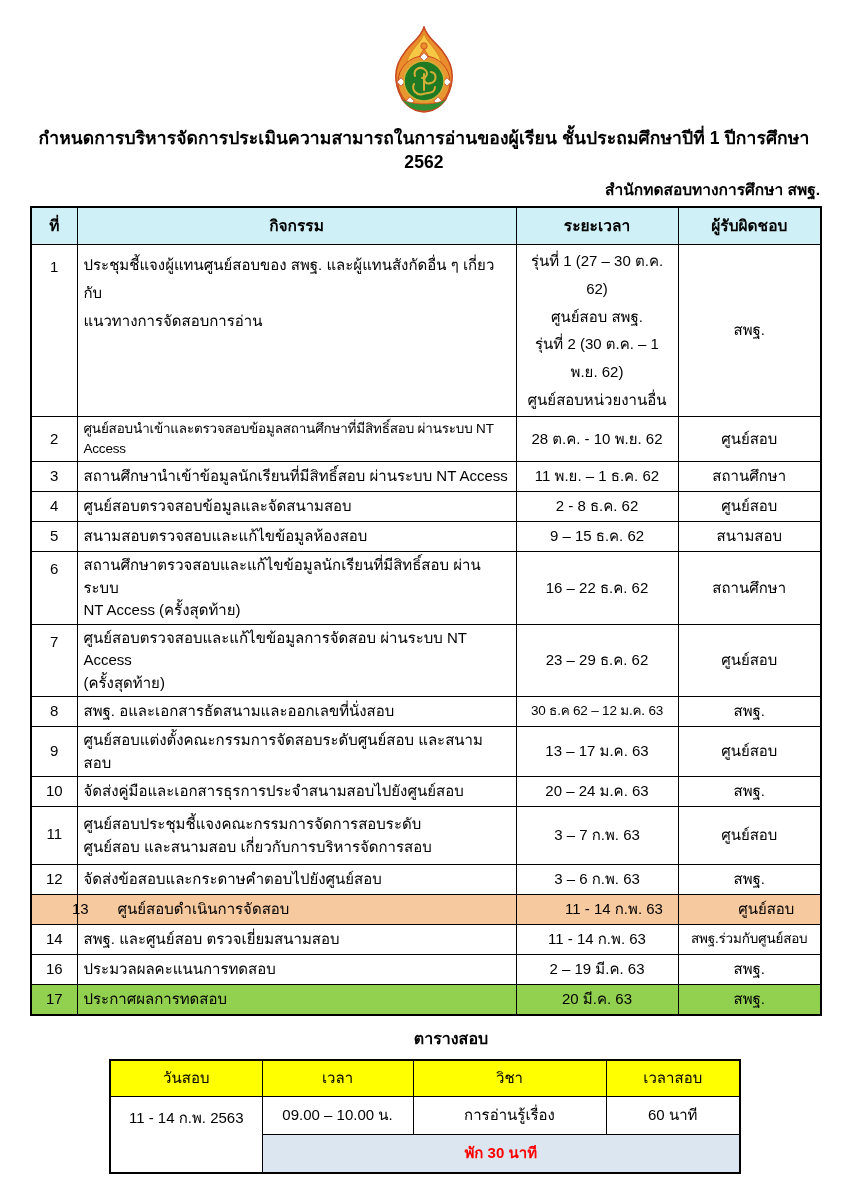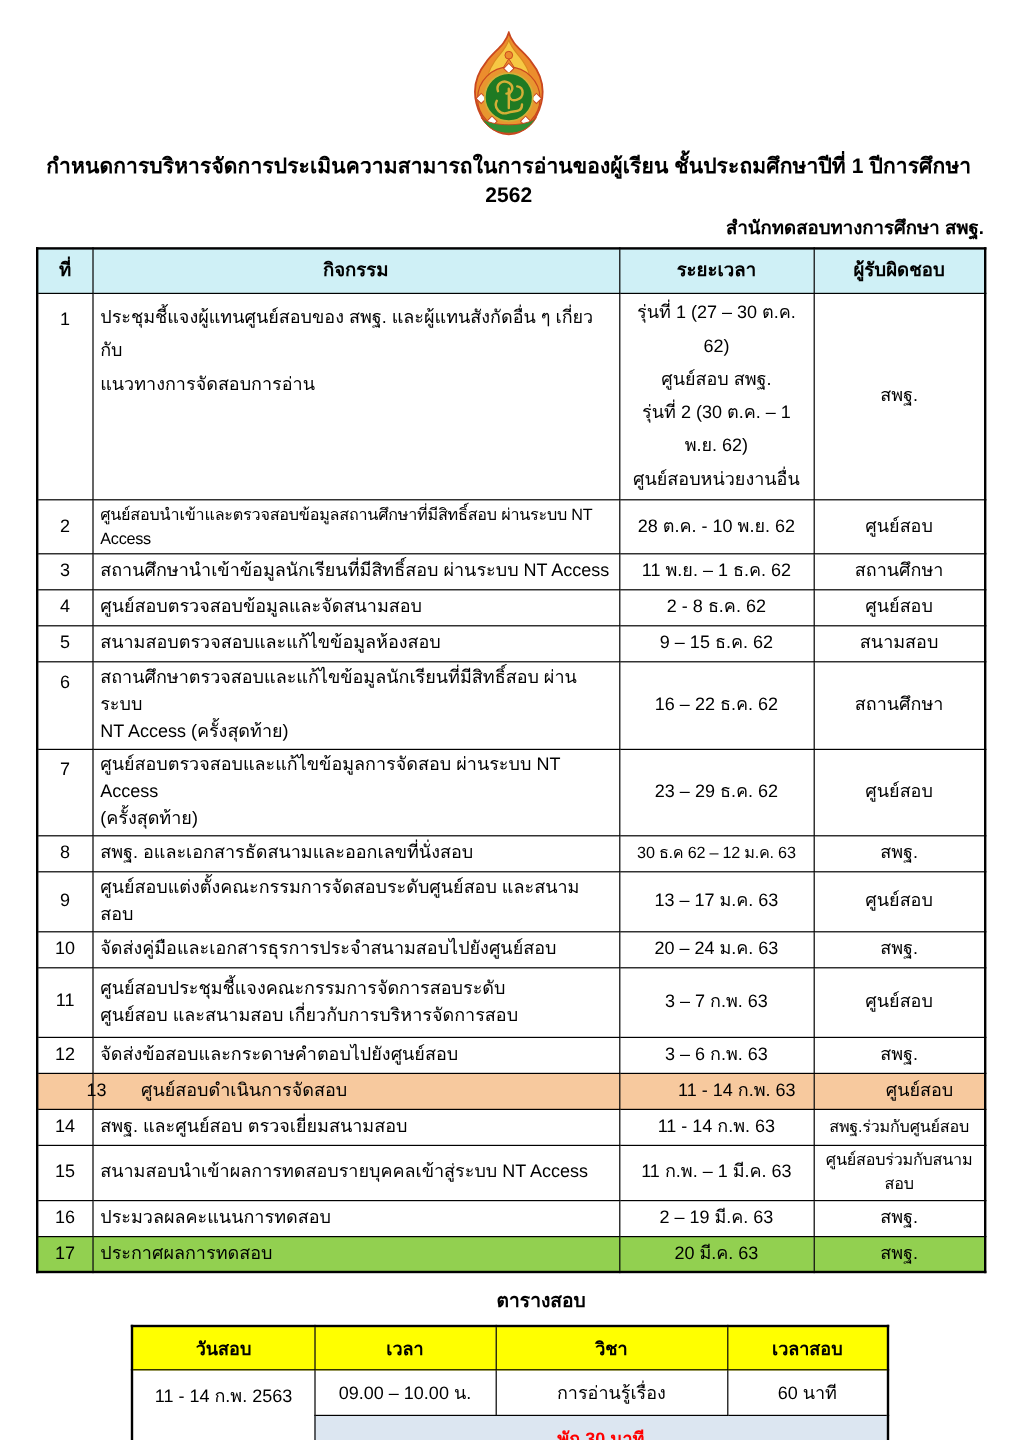--- a/index.html
+++ b/index.html
@@ -46,21 +46,21 @@
   #t1 tr.hl-green td{background:var(--hl-green,#92d050);}
   #t1 .fit{font-size:13.5px;letter-spacing:-.2px;}
 
   
   .t2-title{text-align:center;font-weight:bold;font-size:16px;margin:10px 0 8px 54px;}
   #t2{
     margin:0 auto 0 109px;width:630px;table-layout:fixed;
     border:2px solid #000;font-size:15px;
   }
   #t2 th,#t2 td{border:1px solid #000;padding:2px 6px;text-align:center;}
-  #t2 thead th{background:var(--head-yellow,#ffff00);font-weight:bold;height:31px;}
+  #t2 thead th{background:var(--head-yellow,#ffff00);font-weight:normal;height:31px;}
   #t2 tbody td{height:33px;}
   #t2 .date-cell{vertical-align:top;padding-top:9px;}
   #t2 .break-cell{
     background:var(--break-blue,#dce6f1);
     color:var(--break-red,#ff0000);font-weight:bold;
   }
 </style>
 </head>
 <body>
 
@@ -201,26 +201,20 @@
         <td class="c-dur">11 - 14 ก.พ. 63</td>
         <td class="c-res">ศูนย์สอบ</td>
       </tr>
       <tr>
         <td class="c-no">14</td>
         <td class="c-act">สพฐ. และศูนย์สอบ ตรวจเยี่ยมสนามสอบ</td>
         <td class="c-dur">11 - 14 ก.พ. 63</td>
         <td class="c-res fit">สพฐ.ร่วมกับศูนย์สอบ</td>
       </tr>
       <tr>
-        <td class="c-no">15</td>
-        <td class="c-act">สนามสอบนำเข้าผลการทดสอบรายบุคคลเข้าสู่ระบบ NT Access</td>
-        <td class="c-dur">11 ก.พ. – 1 มี.ค. 63</td>
-        <td class="c-res fit">ศูนย์สอบร่วมกับสนามสอบ</td>
-      </tr>
-      <tr>
         <td class="c-no">16</td>
         <td class="c-act">ประมวลผลคะแนนการทดสอบ</td>
         <td class="c-dur">2 – 19 มี.ค. 63</td>
         <td class="c-res">สพฐ.</td>
       </tr>
       <tr class="hl-green">
         <td class="c-no">17</td>
         <td class="c-act">ประกาศผลการทดสอบ</td>
         <td class="c-dur">20 มี.ค. 63</td>
         <td class="c-res">สพฐ.</td>

